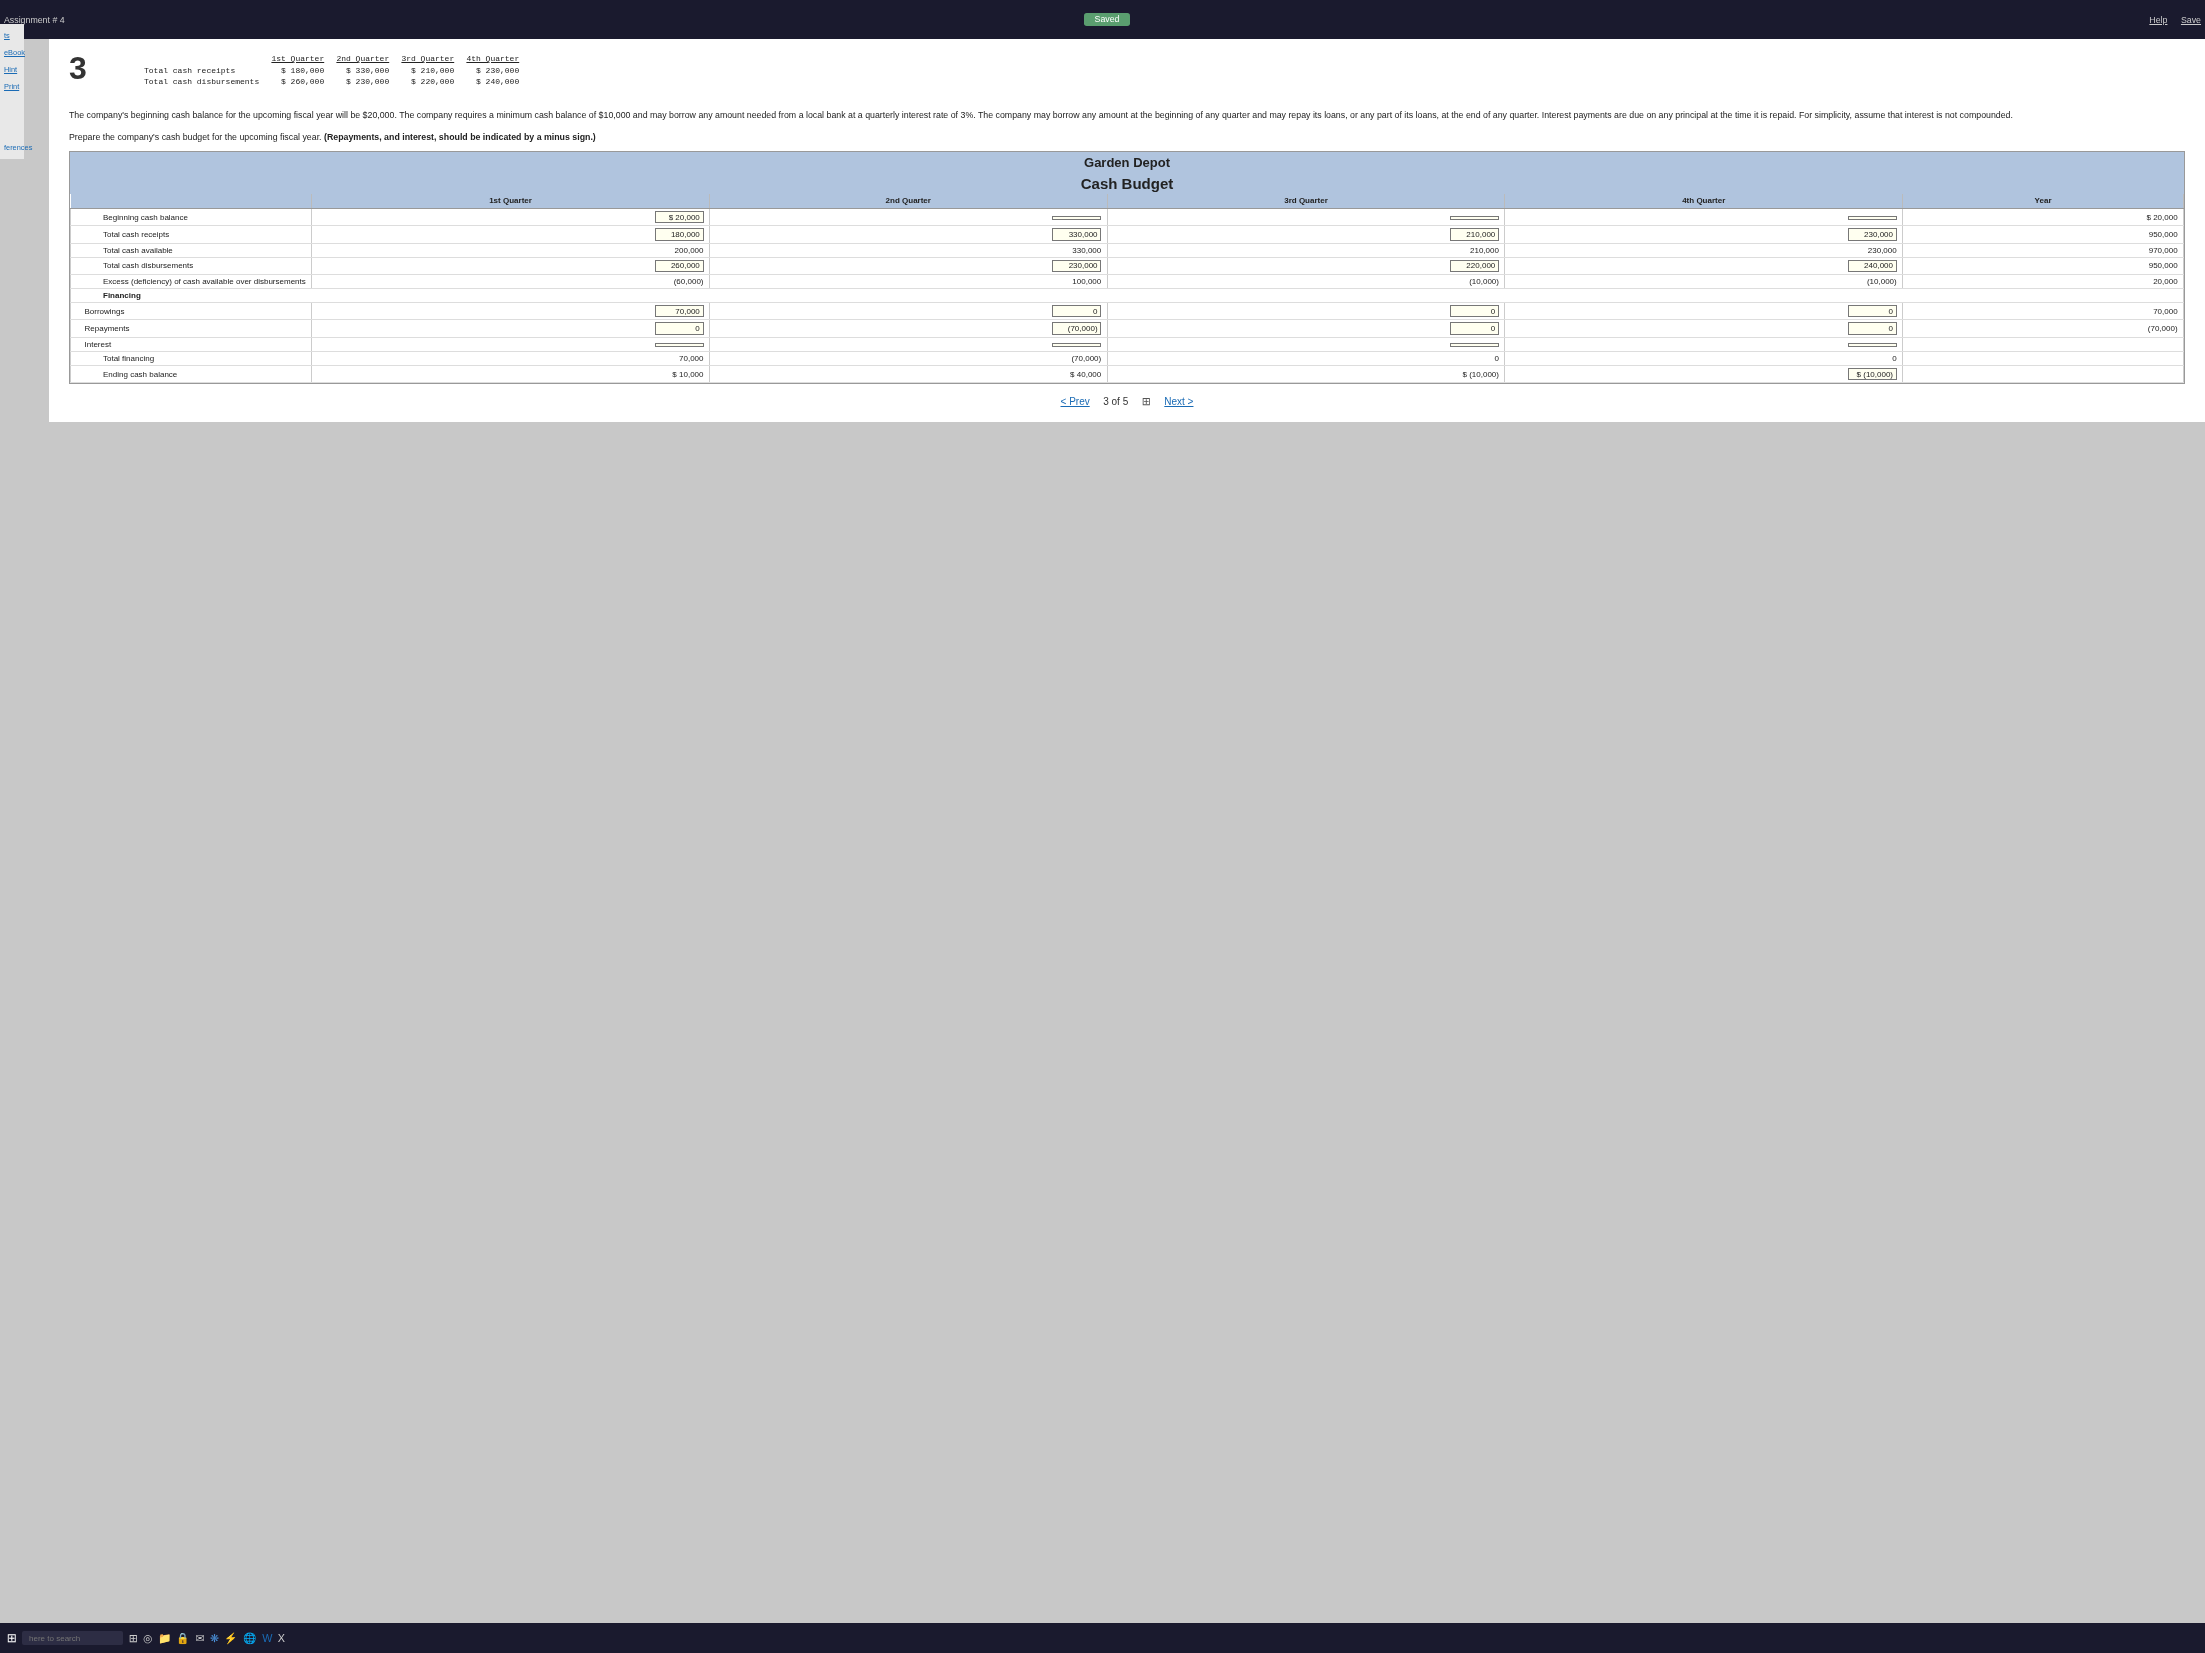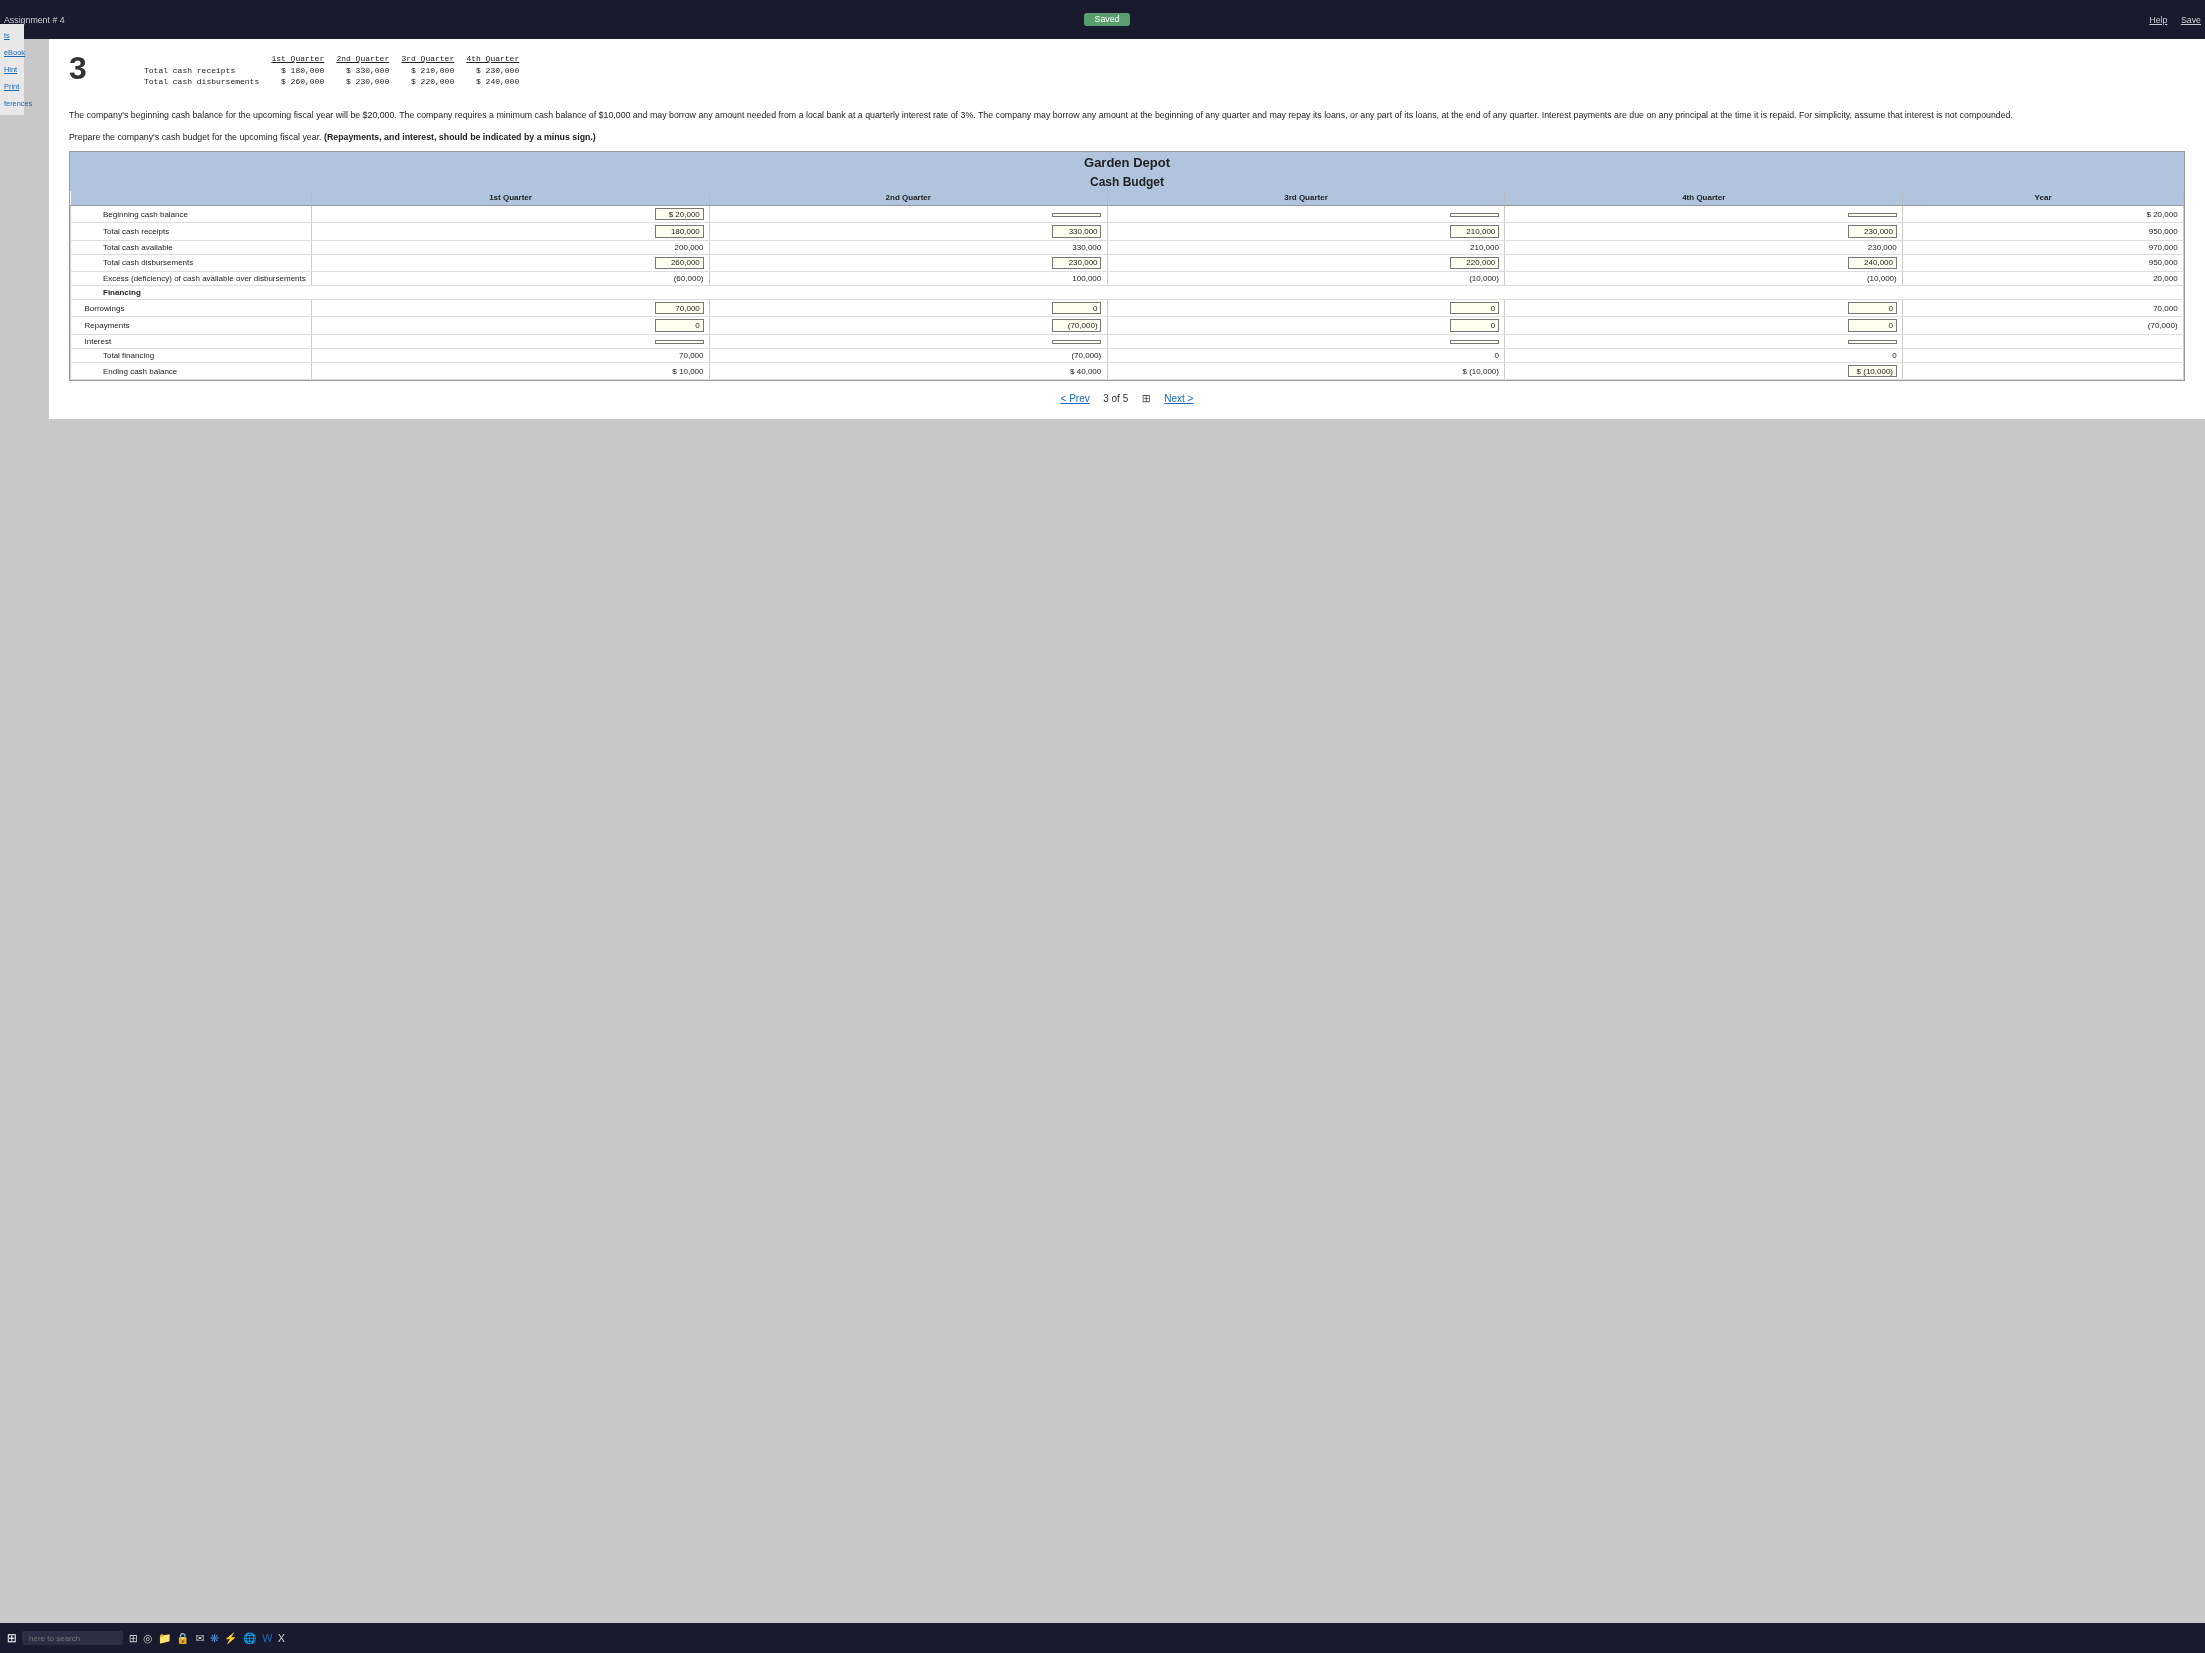--- a/index.html
+++ b/index.html
@@ -101,21 +101,21 @@
       background: #b0c4de;
       text-align: center;
       padding: 2.7px;
       font-size: 13px;
       font-weight: bold;
     }
     .budget-subheader {
       background: #b0c4de;
       text-align: center;
       padding: 2px;
-      font-size: 12px;
+      font-size: 15px;
       font-weight: bold;
     }
     .budget-table {
       width: 100%;
       border-collapse: collapse;
       font-size: 8px;
     }
     .budget-table thead tr th {
       background: #b0c4de;
       text-align: center;
@@ -220,21 +220,21 @@
   </div>
 </div>
 
 <div class="page-layout">
 
   <div class="side-nav">
     <span style="cursor:pointer; color:#1a6bb5; text-decoration:underline;">ts</span>
     <span style="cursor:pointer; color:#1a6bb5; text-decoration:underline;">eBook</span>
     <span style="cursor:pointer; color:#1a6bb5; text-decoration:underline;">Hint</span>
     <span style="cursor:pointer; color:#1a6bb5; text-decoration:underline;">Print</span>
-    <span style="cursor:pointer; color:#1a6bb5; ">ferences</span>
+    <span style="cursor:pointer; color:#1a6bb5; margin-top:44px;">ferences</span>
   </div>
 
   <div class="content-area">
 
     <div style="display:flex; align-items:flex-start; margin-bottom: 6.8px;">
       <div class="question-number">3</div>
 
       <div class="data-table-wrapper">
         <table class="data-table">
           <thead>

